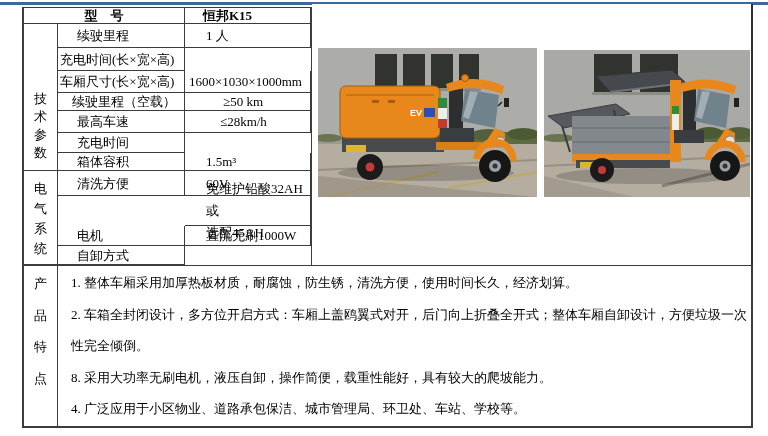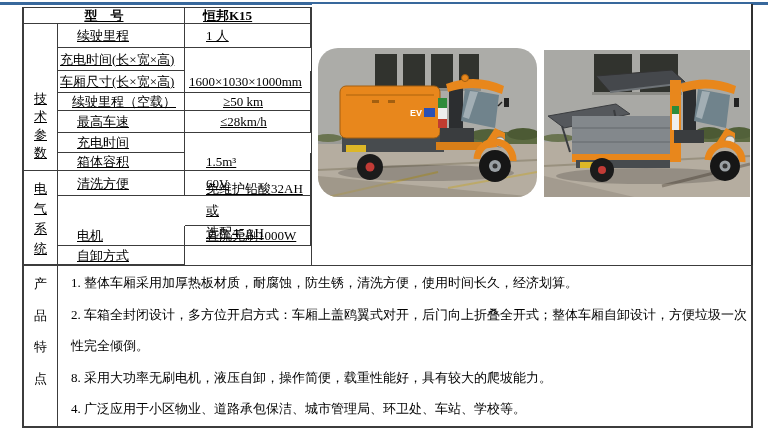--- a/index.html
+++ b/index.html
@@ -8,21 +8,21 @@
     font-family:"Liberation Serif","DejaVu Serif",serif;color:#000;
   }
   .topline{position:absolute;left:0;top:2px;width:768px;height:3px;background:#38689c;}
 
   
   .spec-table{
     position:absolute;left:22px;top:7px;width:290px;box-sizing:border-box;
     display:grid;grid-template-columns:34px 127px 126px;
     grid-template-rows:16px 24px 23px 22px 18px 22px 20px 18px 25px 30px 20px 19px;
     border:1px solid #3c3c3c;border-left-width:2px;
-    font-size:13px;line-height:15px;text-decoration:underline;
+    font-size:13px;line-height:15px;
   }
   .cell{
     box-sizing:border-box;border-right:1px solid #3c3c3c;border-bottom:1px solid #3c3c3c;
     display:flex;align-items:center;white-space:nowrap;overflow:visible;
   }
   .hdr-label{grid-column:1/3;grid-row:1;justify-content:center;font-weight:bold;}
   .hdr-value{grid-column:3;grid-row:1;font-weight:bold;padding-left:18px;}
   .glabel{
     grid-column:1;justify-content:center;text-align:center;
     white-space:pre-line;flex-direction:column;
@@ -35,21 +35,21 @@
   .value.tight{padding-left:4px;}
   .value.multiline{white-space:pre-line;line-height:22px;}
 
   
   .photo-cell{
     position:absolute;left:312px;top:4px;width:441px;height:261px;box-sizing:border-box;
     border-right:2px solid #303030;background:#ffffff;
   }
   .photo{position:absolute;overflow:hidden;}
   .photo svg{display:block;}
-  .photo-left{left:6px;top:44px;width:219px;height:149px;border-radius:20px;}
+  .photo-left{left:6px;top:44px;width:219px;height:149px;}
   .photo-right{left:232px;top:46px;width:206px;height:147px;}
 
   
   .features{
     position:absolute;left:22px;top:265px;width:731px;height:163px;box-sizing:border-box;
     border:1px solid #3c3c3c;border-left-width:2px;border-right-width:2px;border-bottom-width:2px;
     display:flex;font-size:13px;
   }
   .features-label{
     width:34px;box-sizing:border-box;border-right:1px solid #3c3c3c;

